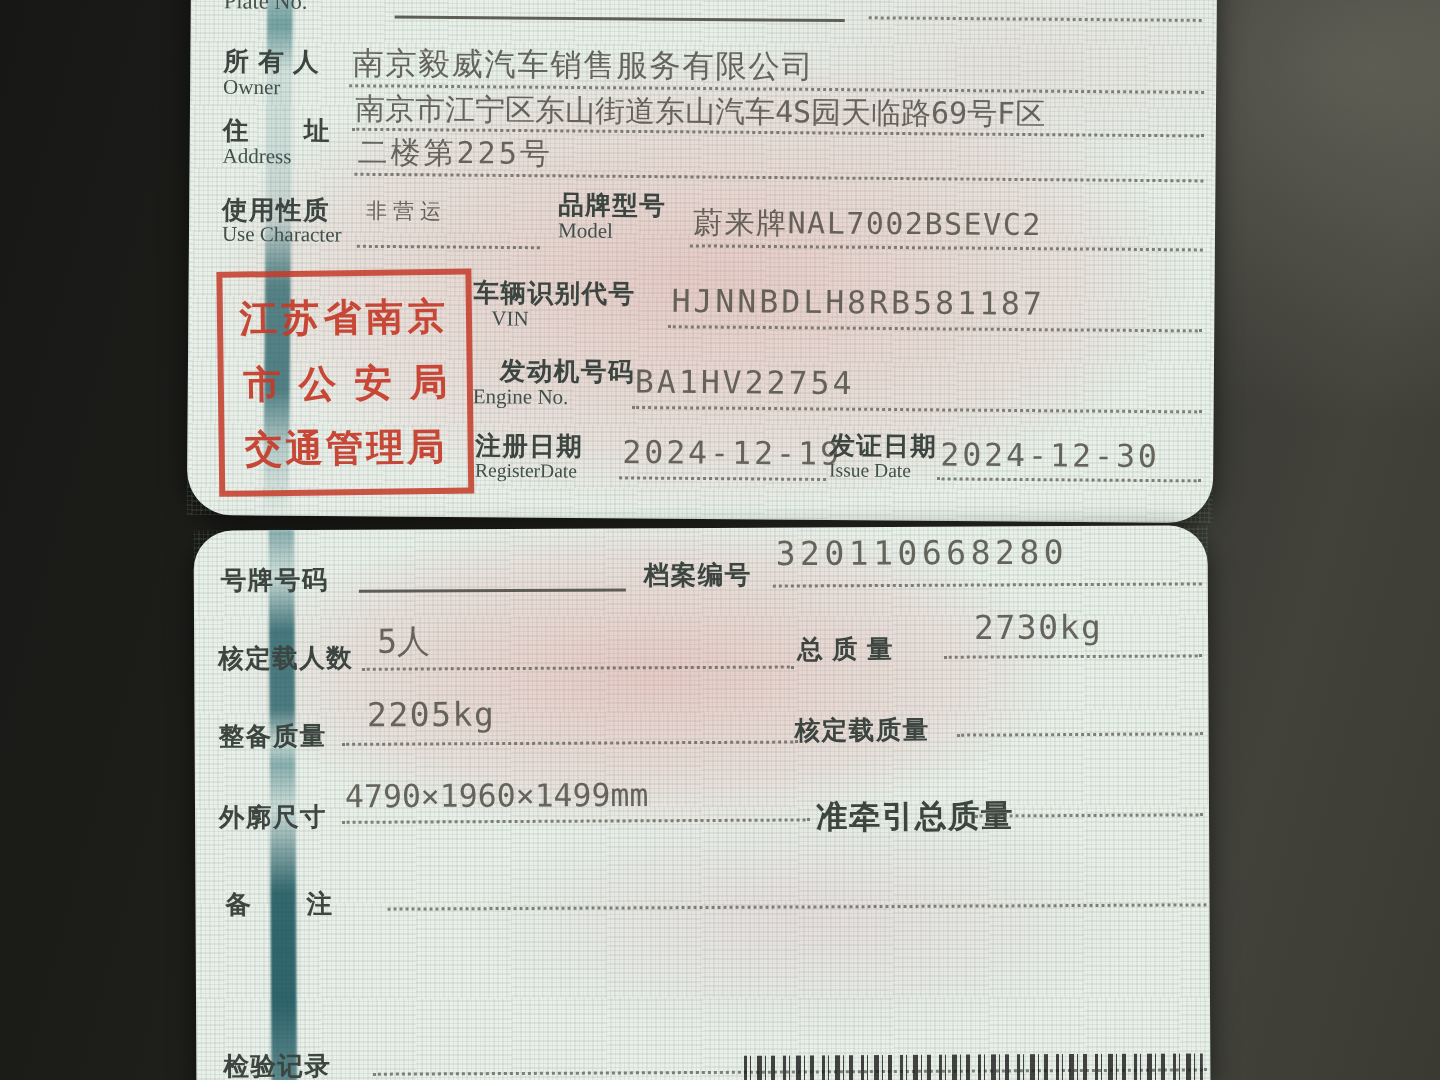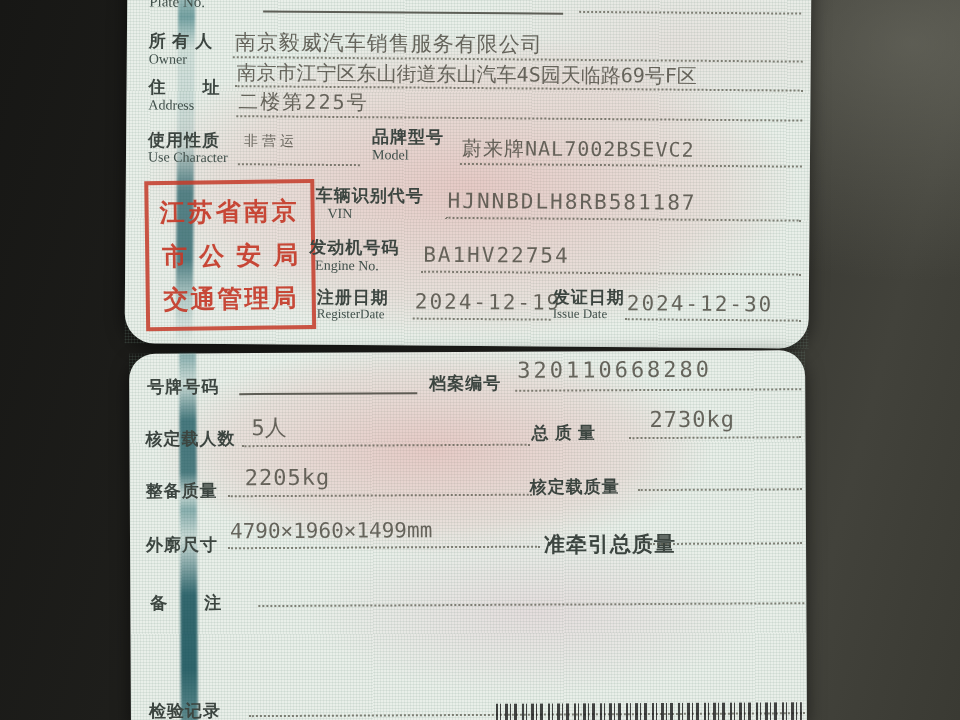--- a/index.html
+++ b/index.html
@@ -121,21 +121,21 @@
       <span class="s1">江苏省南京</span>
       <span class="s2">市公安局</span>
       <span class="s3">交通管理局</span>
     </div>
 
     <div class="label-cn" style="left:190px;top:219px;">车辆识别代号</div>
     <div class="label-en" style="left:190px;top:241px;margin-left:12px;">VIN</div>
     <div class="val" style="left:322px;top:223px;font-size:21px;letter-spacing:2px;">HJNNBDLH8RB581187</div>
     <div class="dotted" style="left:320px;top:251px;width:356px;"></div>
 
-    <div class="label-cn" style="left:184px;top:271px;">发动机号码</div>
+    <div class="label-cn" style="left:208px;top:271px;">发动机号码</div>
     <div class="label-en" style="left:190px;top:293px;">Engine No.</div>
     <div class="val" style="left:298px;top:277px;font-size:21px;letter-spacing:2px;">BA1HV22754</div>
     <div class="dotted" style="left:296px;top:305px;width:380px;"></div>
 
     <div class="label-cn" style="left:192px;top:321px;">注册日期</div>
     <div class="label-en" style="left:192px;top:341px;font-size:13px;">RegisterDate</div>
     <div class="val" style="left:290px;top:324px;font-size:21px;letter-spacing:2px;">2024-12-19</div>
     <div class="dotted" style="left:288px;top:352px;width:138px;"></div>
     <div class="label-cn" style="left:428px;top:319px;">发证日期</div>
     <div class="label-en" style="left:428px;top:339px;font-size:13px;">Issue Date</div>

